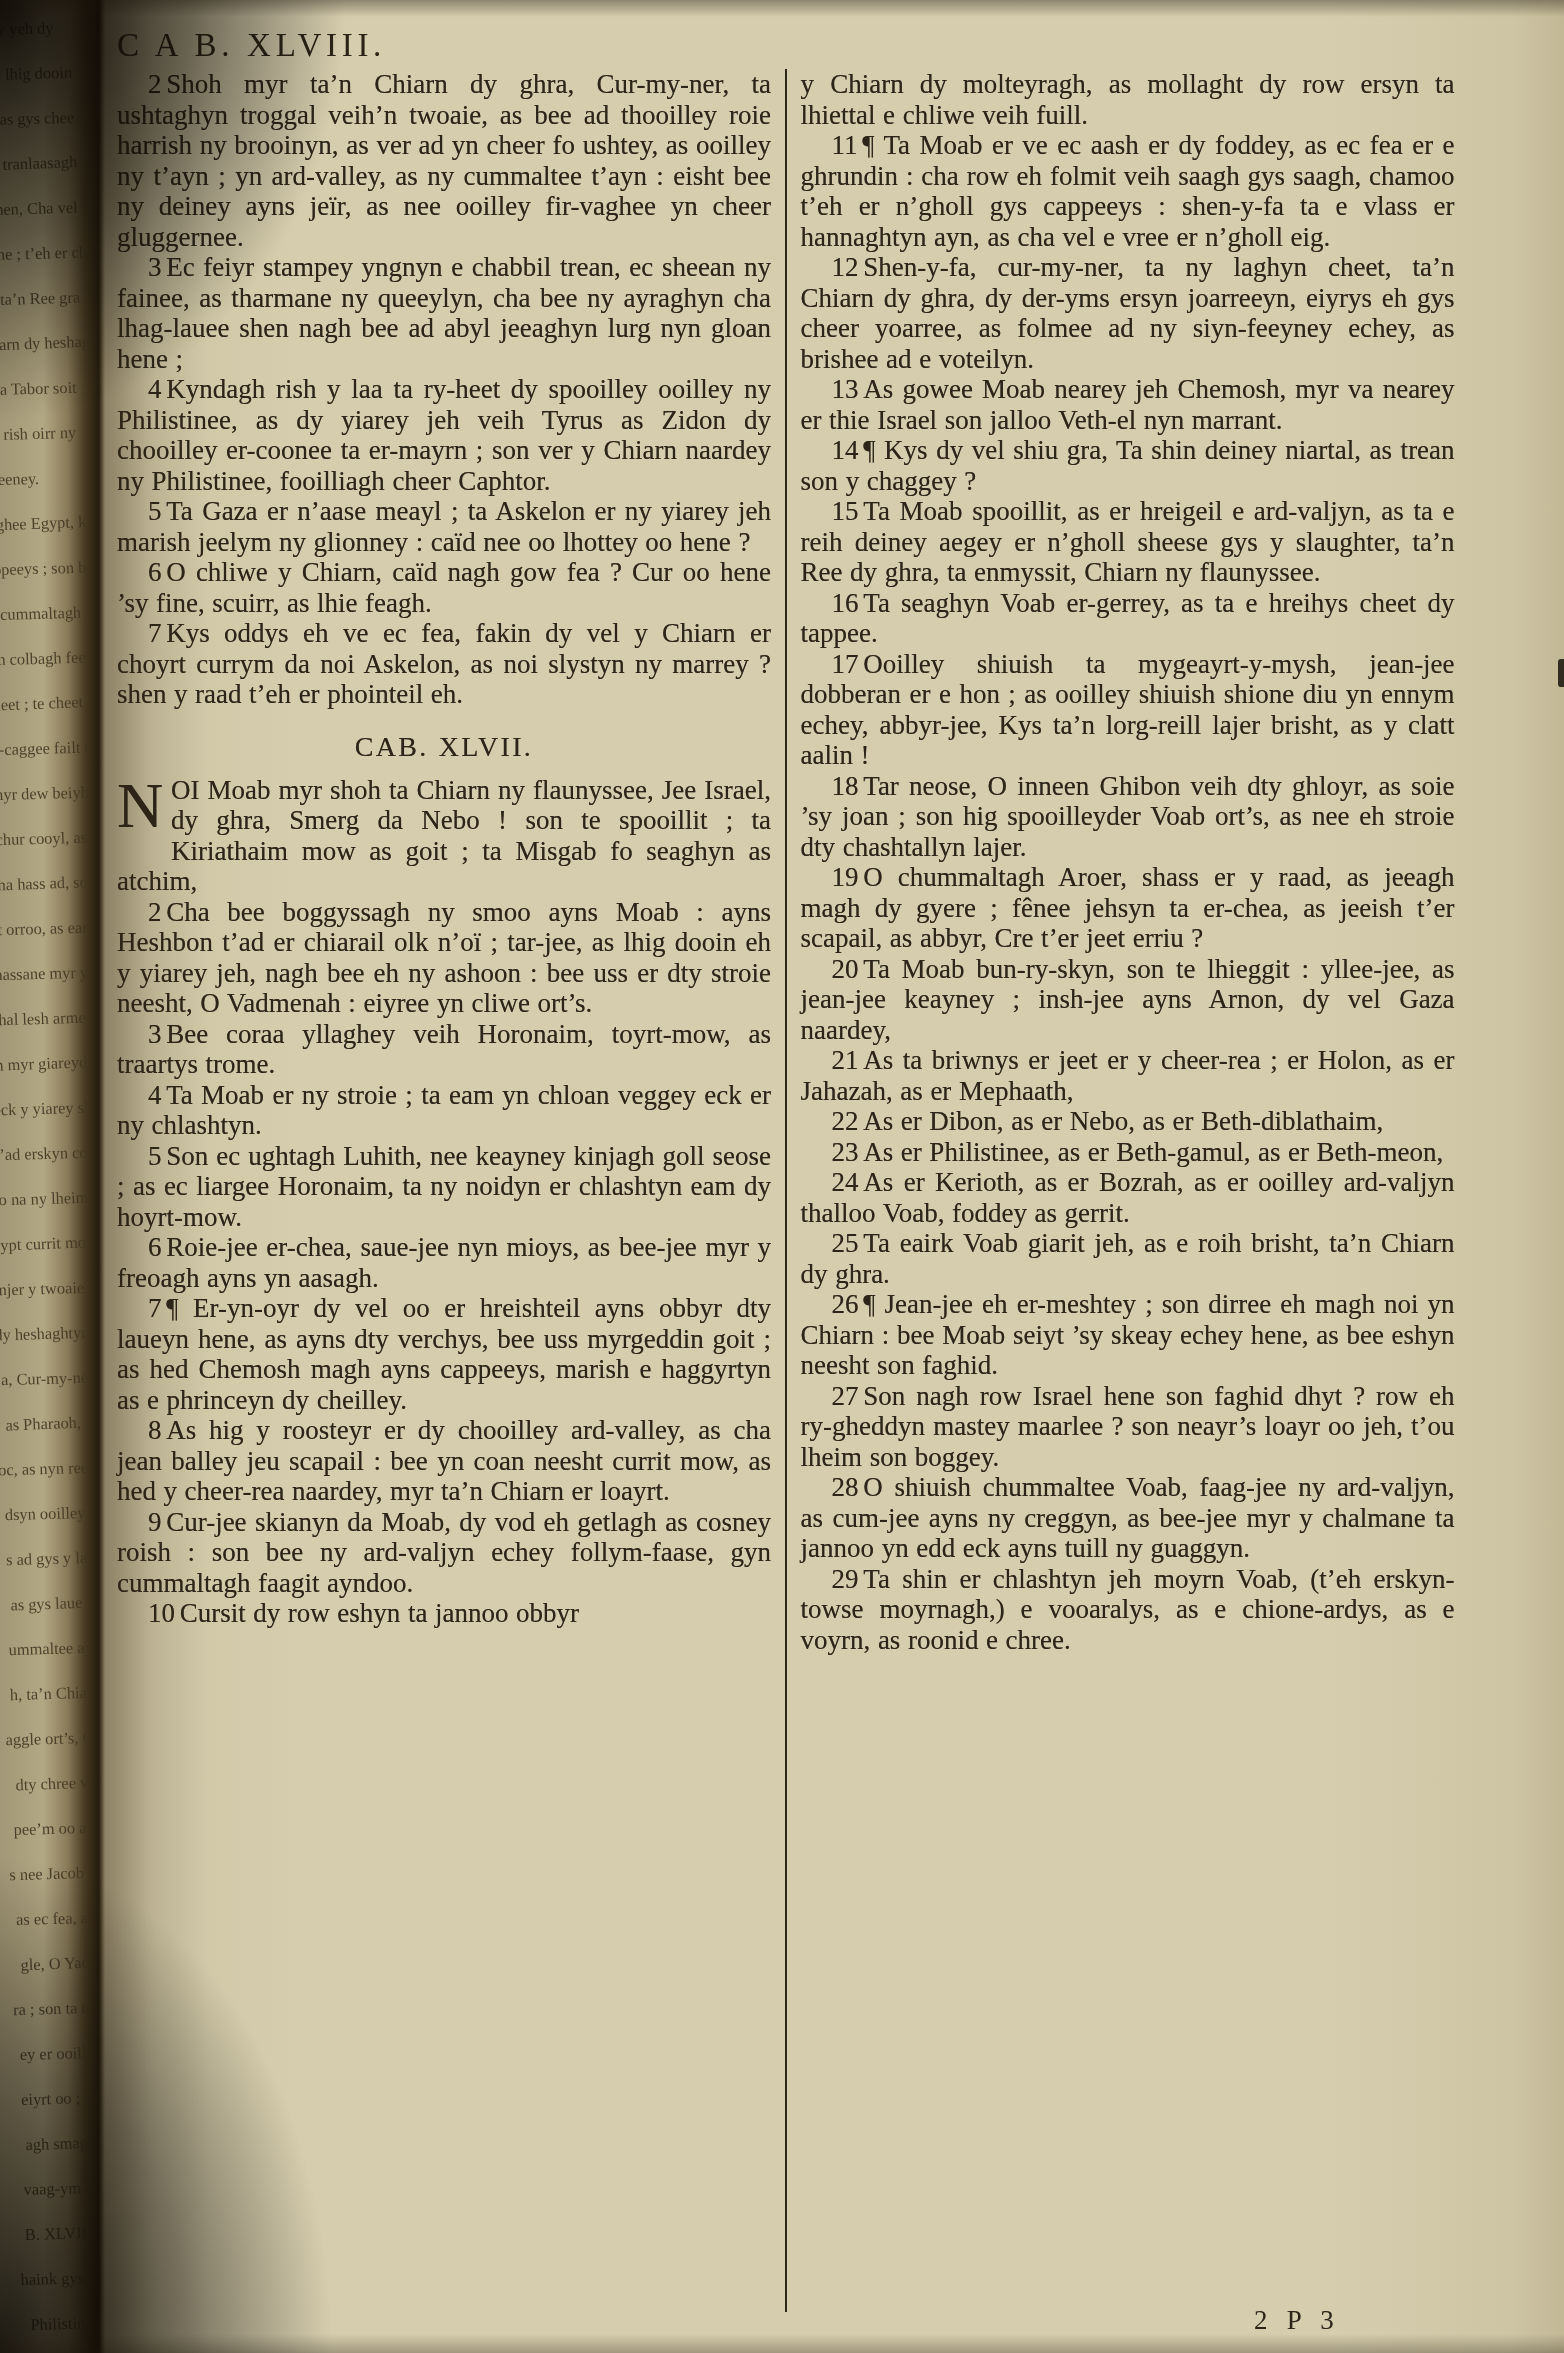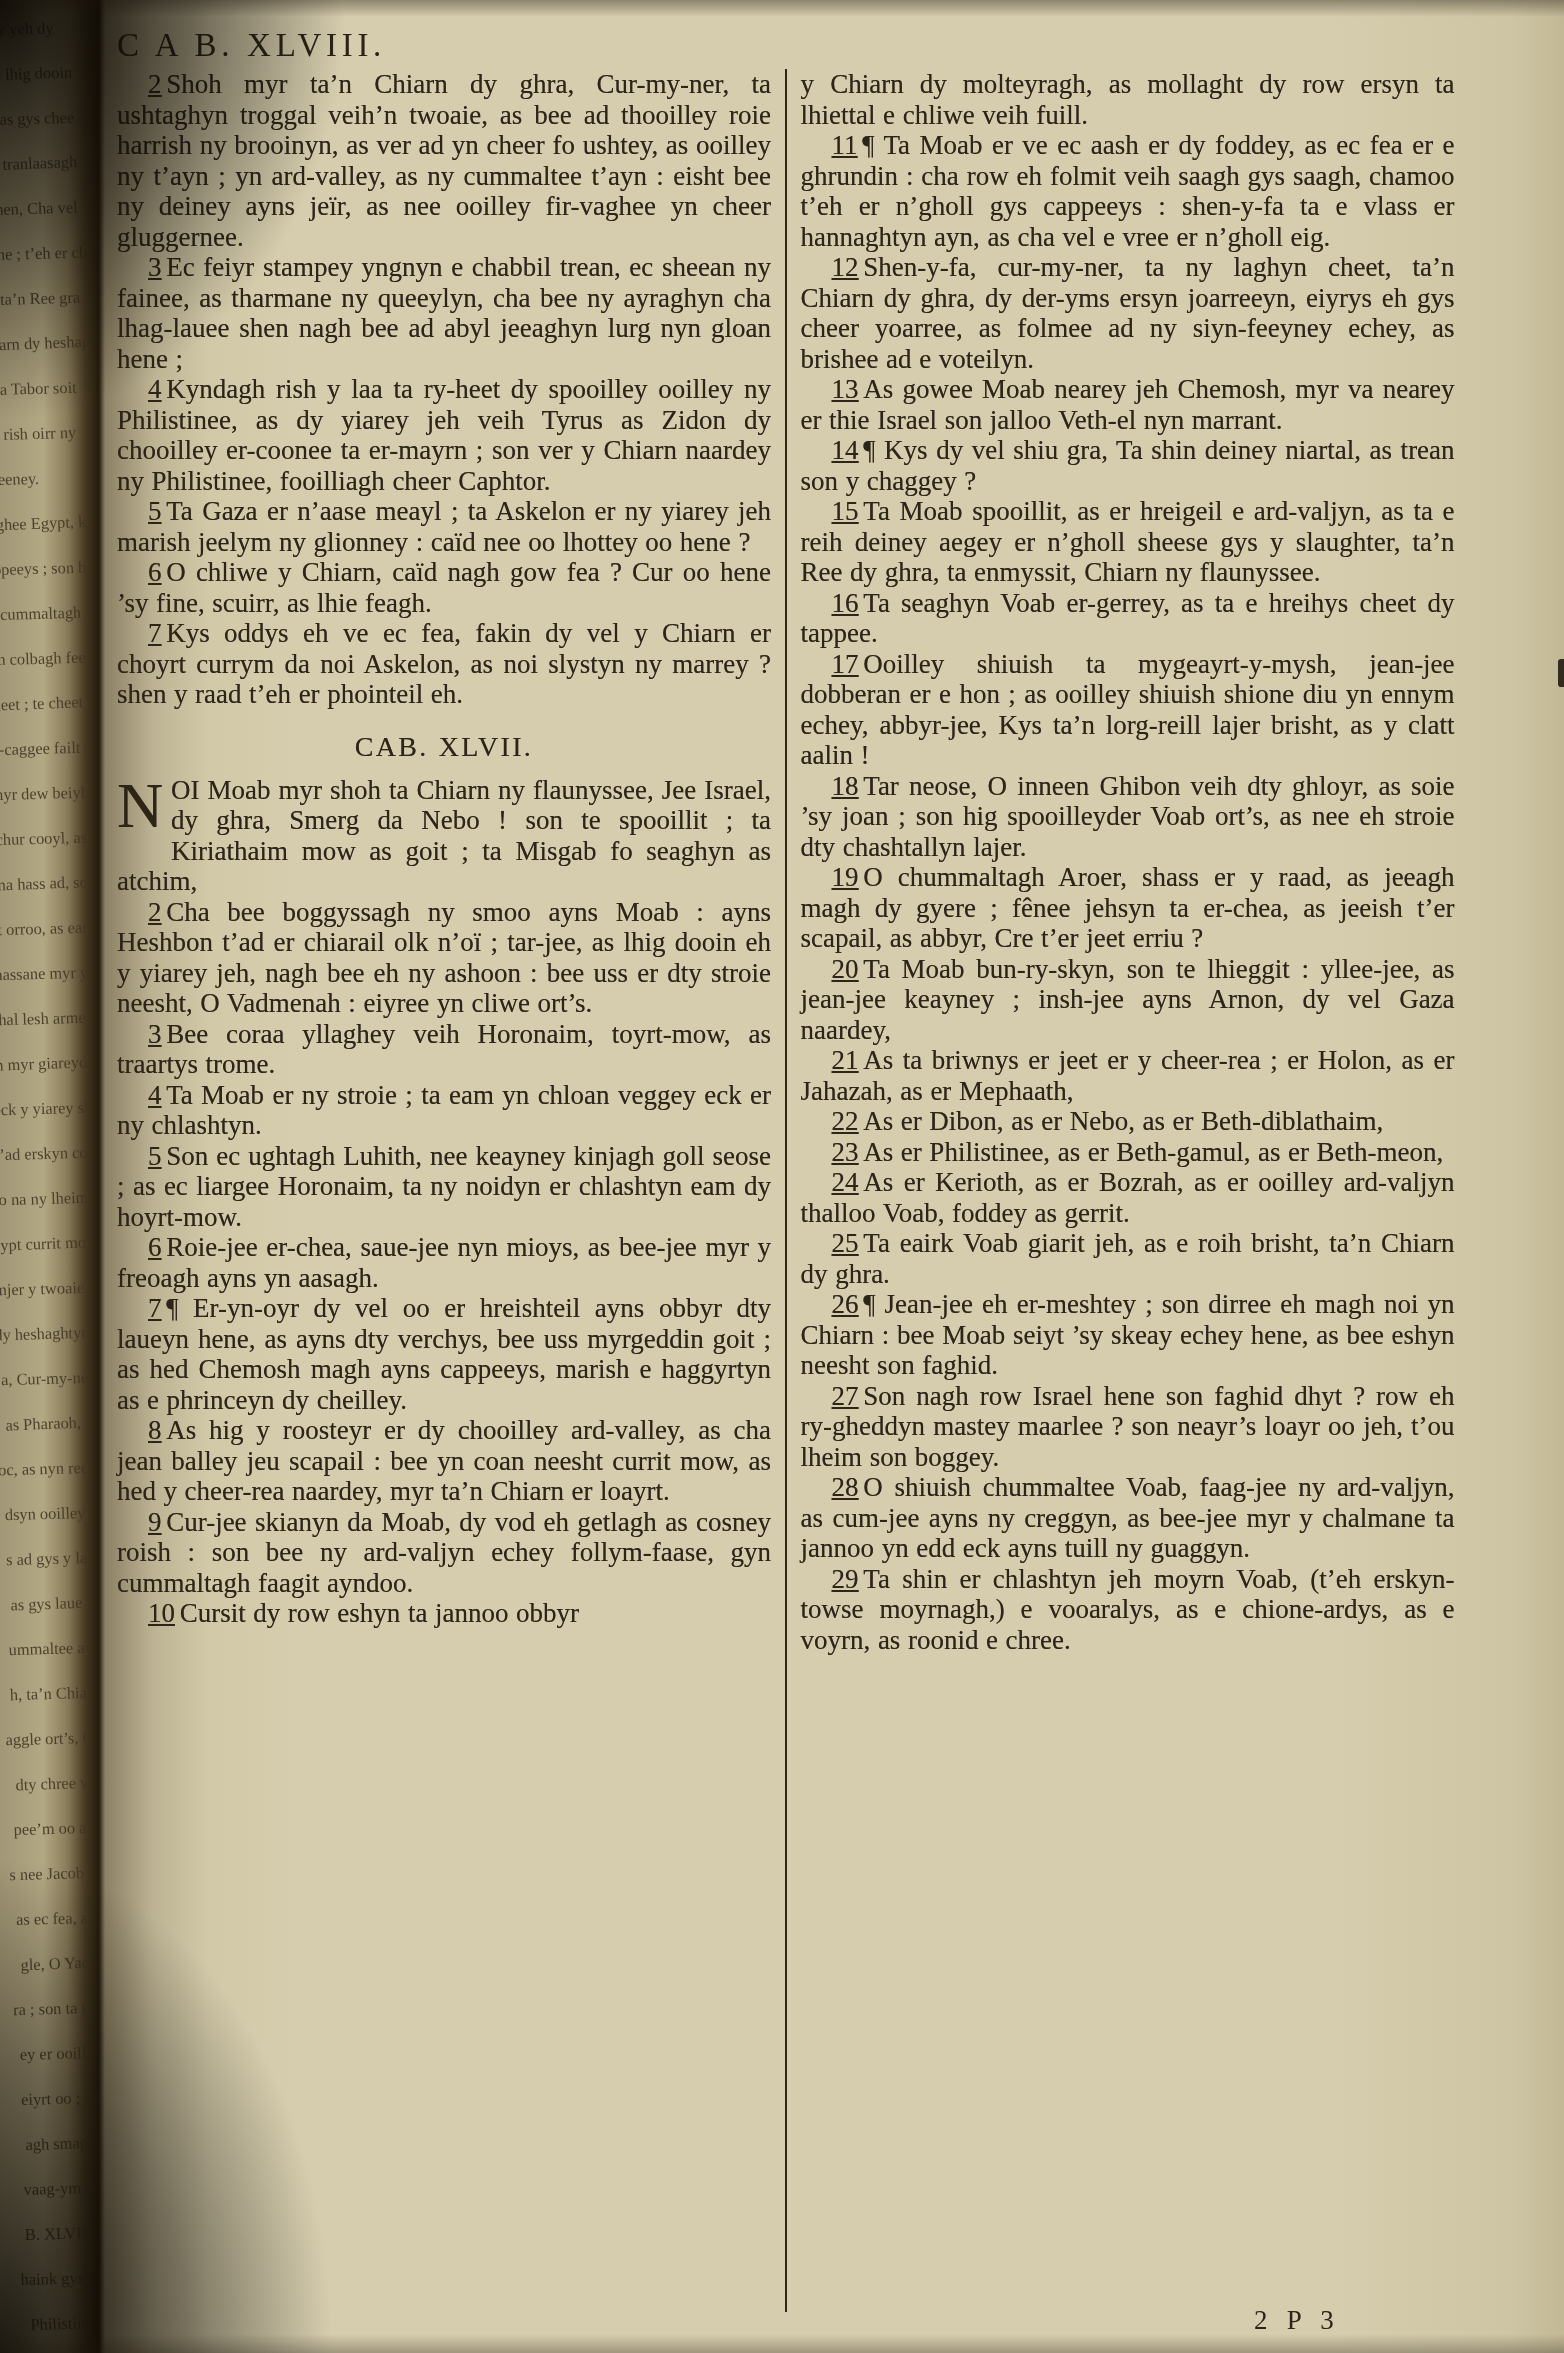--- a/index.html
+++ b/index.html
@@ -31,21 +31,21 @@
   .edge-mark{position:absolute;right:0;top:659px;width:7px;height:28px;background:#17120a;border-radius:3.1px 0 0 3.1px;opacity:.85;}
   
   .running-header{position:absolute;top:27px;left:117px;width:1340px;text-align:left;
     font-size:33px;letter-spacing:4.7px;color:#2b2316;}
   .cols{position:absolute;left:117px;top:69px;width:1340px;display:flex;align-items:stretch;min-height:2243px;}
   .col{width:654px;font-size:27px;line-height:30.5px;text-align:justify;word-spacing:0.8px;
     color:#2d2519;text-shadow:0 0 0.4px rgba(45,37,25,.55);}
   .divider{width:1.6px;background:#2e2619;margin:0 14px;}
   p.verse{margin:0;text-indent:31px;}
   p.verse.cont{text-indent:0;}
-  .vnum{padding-right:4.7px;text-decoration:underline;}
+  .vnum{padding-right:4.7px;}
   .chap-heading{text-align:center;font-size:28px;letter-spacing:2.3px;margin:22px 0 12.5px;text-indent:0;}
   p.v1{text-indent:0;}
   .dropcap{float:left;font-size:64px;line-height:55px;height:58px;margin:3.1px 7.8px 0 0;}
   .signature{position:absolute;left:1254px;top:2305px;font-size:27px;letter-spacing:6.3px;color:#2d2519;text-align:center;}
 </style>
 </head>
 <body>
 
 <div class="book">
 

